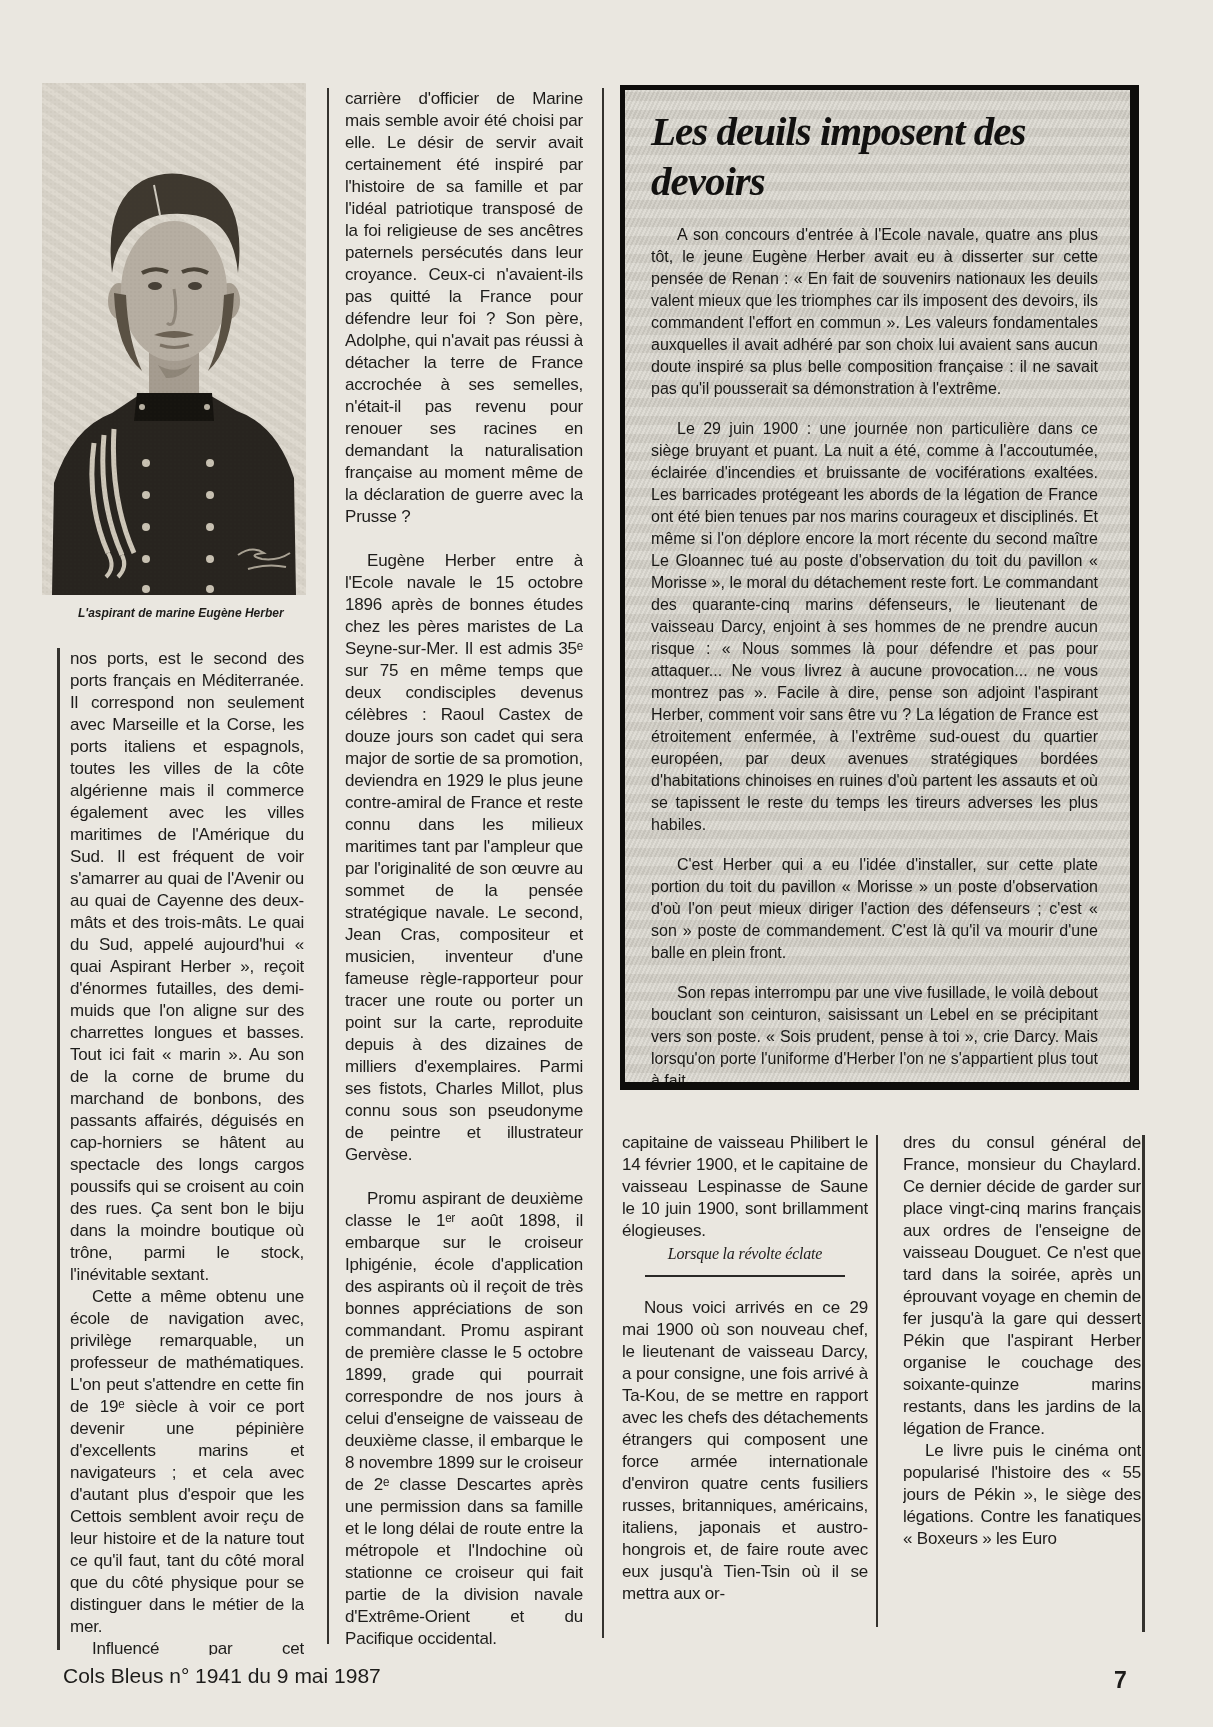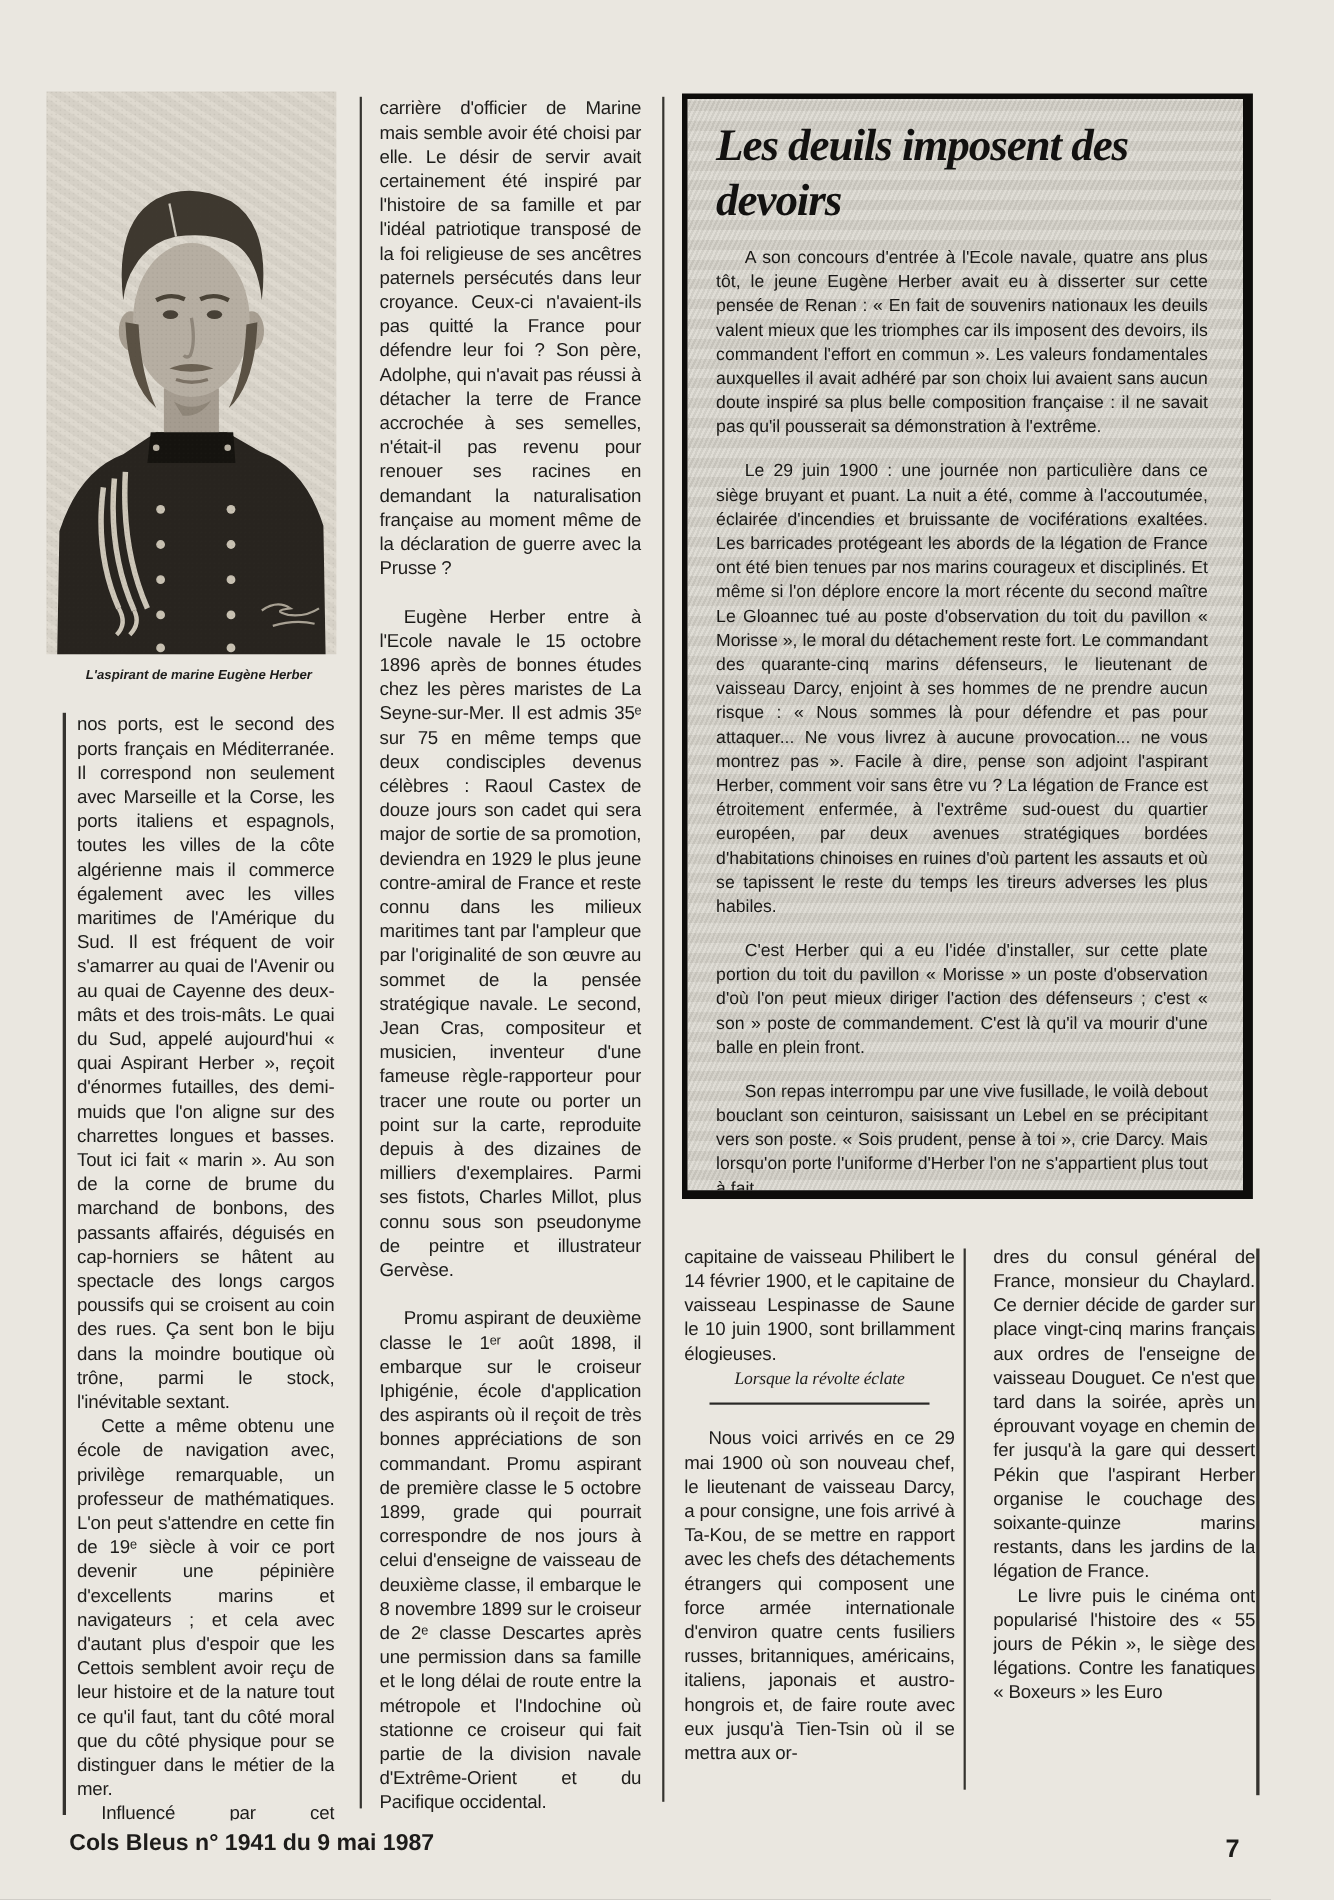--- a/index.html
+++ b/index.html
@@ -60,21 +60,21 @@
   }
   .feature-box p + p{margin-top:18px;}
   
   .vrule{position:absolute;width:3px;background:#35332f;}
   .r1{left:57px;top:648px;height:1002px;}
   .r2{left:327px;top:88px;height:1556px;width:2px;}
   .r3{left:602px;top:88px;height:1550px;width:2px;}
   .r4{left:876px;top:1135px;height:492px;width:2px;}
   .r5{left:1142px;top:1135px;height:497px;}
   
-  .footer{position:absolute;left:63px;top:1664px;font-weight:bold;font-size:21px;}
+  .footer{position:absolute;left:63px;top:1664px;font-weight:normal;font-size:21px;}
   .pagenum{position:absolute;left:1114px;top:1667px;font-weight:bold;font-size:23px;}
 </style>
 </head>
 <body>
 
 <div class="page">
 
   <div class="photo">
     <svg viewBox="0 0 264 512" preserveAspectRatio="none">
       <defs>

